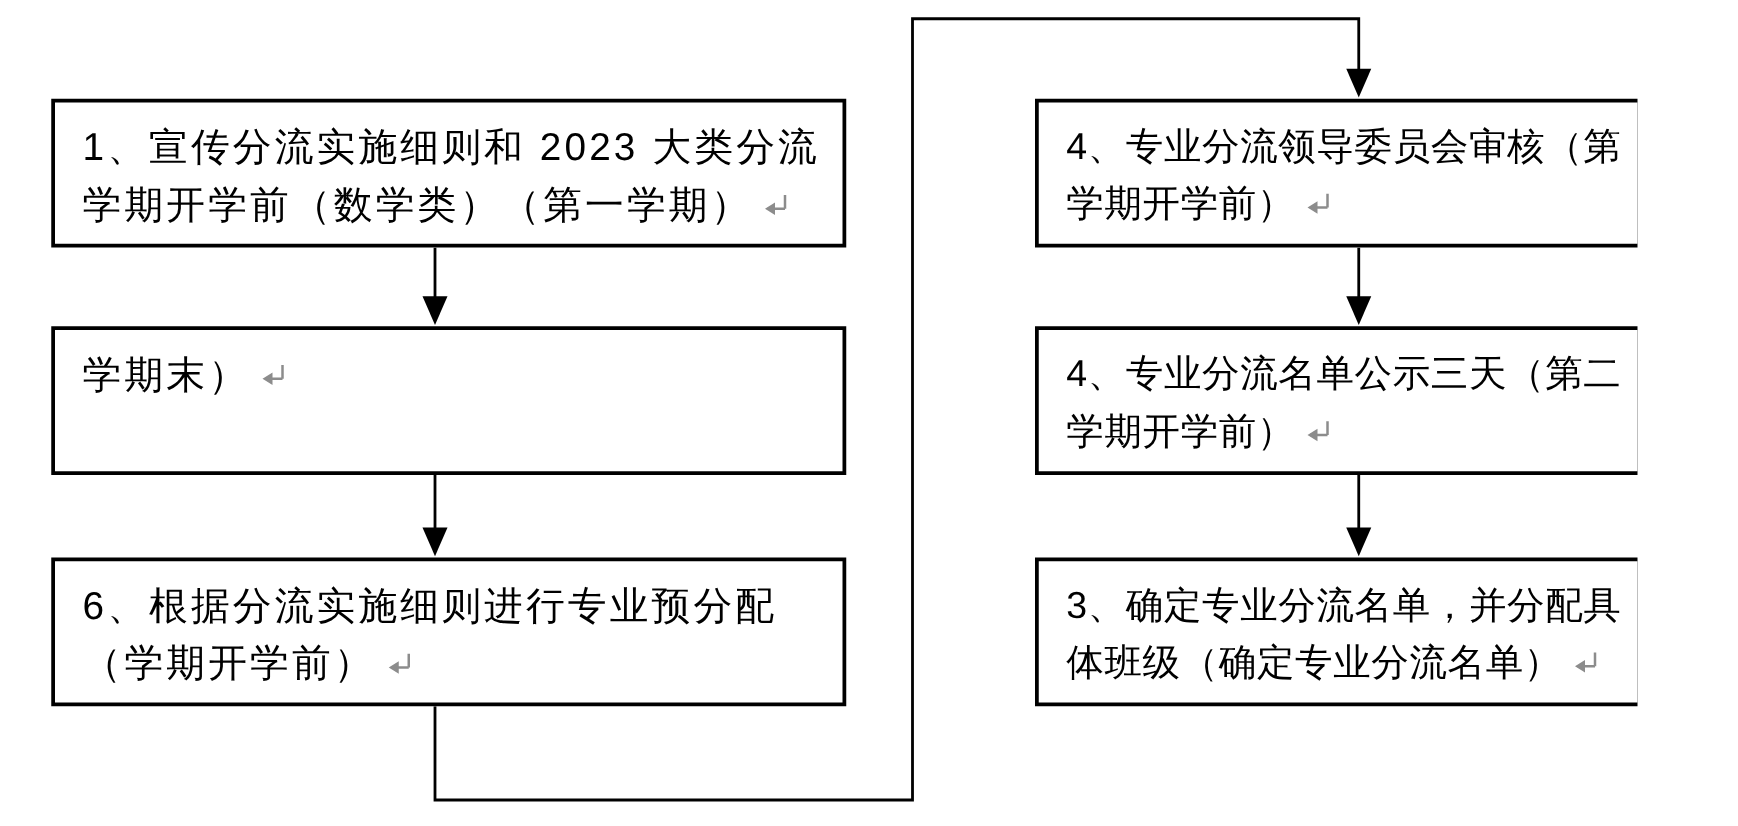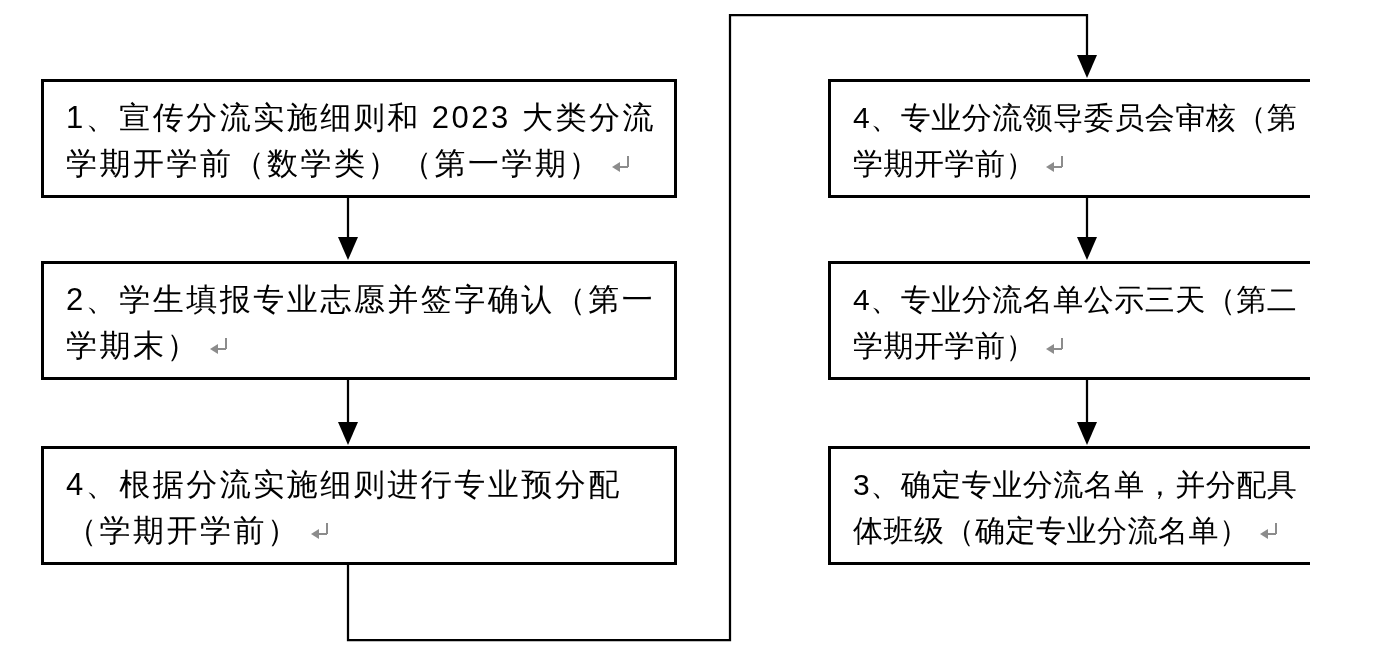--- a/index.html
+++ b/index.html
@@ -89,30 +89,29 @@
   <div class="flow-box col-left row-1">
     <span class="box-line">1、宣传分流实施细则和 2023 大类分流</span>
     <span class="box-line"><span>学期开学前（数学类）（第一学期）</span><span class="return-mark"><svg width="22" height="22" viewBox="0 0 22 22">
             <line x1="18" y1="2" x2="18" y2="13" stroke="#8c8c8c" stroke-width="2"></line>
             <line x1="4" y1="13" x2="18" y2="13" stroke="#8c8c8c" stroke-width="2"></line>
             <polygon points="2,13 10,8 10,18" fill="#8c8c8c"></polygon>
           </svg></span></span>
   </div>
 
   <div class="flow-box col-left row-2">
-    <span class="box-line">2、学生填报专业志愿并签字确认（第一</span>
     <span class="box-line"><span>学期末）</span><span class="return-mark"><svg width="22" height="22" viewBox="0 0 22 22">
             <line x1="18" y1="2" x2="18" y2="13" stroke="#8c8c8c" stroke-width="2"></line>
             <line x1="4" y1="13" x2="18" y2="13" stroke="#8c8c8c" stroke-width="2"></line>
             <polygon points="2,13 10,8 10,18" fill="#8c8c8c"></polygon>
           </svg></span></span>
   </div>
 
   <div class="flow-box col-left row-3">
-    <span class="box-line">4、根据分流实施细则进行专业预分配</span>
+    <span class="box-line">6、根据分流实施细则进行专业预分配</span>
     <span class="box-line"><span>（学期开学前）</span><span class="return-mark"><svg width="22" height="22" viewBox="0 0 22 22">
             <line x1="18" y1="2" x2="18" y2="13" stroke="#8c8c8c" stroke-width="2"></line>
             <line x1="4" y1="13" x2="18" y2="13" stroke="#8c8c8c" stroke-width="2"></line>
             <polygon points="2,13 10,8 10,18" fill="#8c8c8c"></polygon>
           </svg></span></span>
   </div>
 
   <div class="flow-box col-right row-1">
     <span class="box-line">4、专业分流领导委员会审核（第</span>
     <span class="box-line"><span>学期开学前）</span><span class="return-mark"><svg width="22" height="22" viewBox="0 0 22 22">

